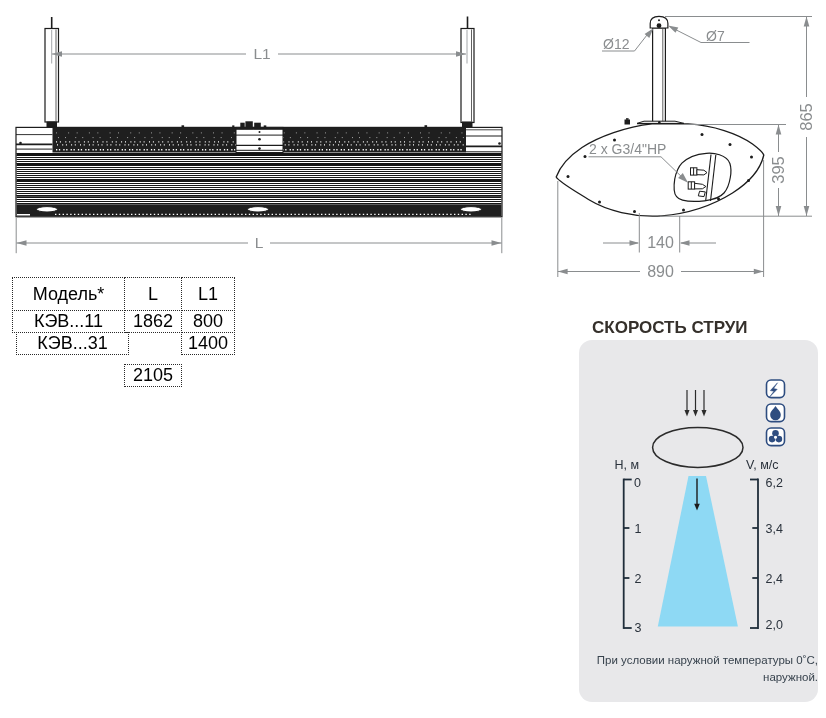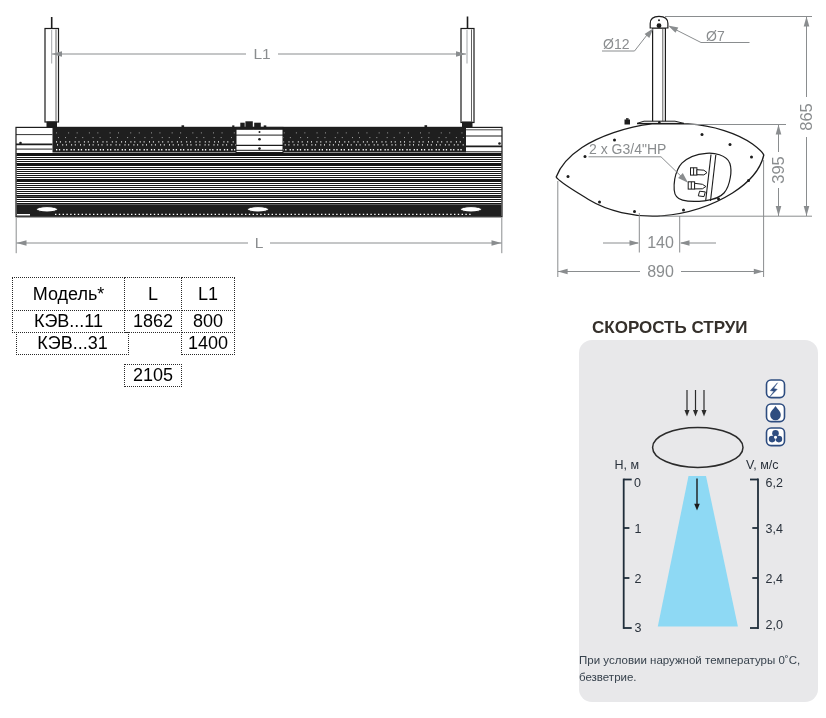--- a/index.html
+++ b/index.html
@@ -6,21 +6,21 @@
 #wrap{position:relative;width:826px;height:718px;background:#fff;overflow:hidden;
   font-family:"Liberation Sans", sans-serif;}
 .abs{position:absolute;}
 #tbl{position:absolute;left:12px;top:277px;width:222px;height:77px;font-size:18px;color:#000000;}
 #tbl .cell{position:absolute;display:flex;align-items:center;justify-content:center;}
 .dotted{border:1px dotted #2a2a2a;}
 #footnote{position:absolute;left:12px;top:357.5px;font-size:11px;color:#1c1c1c;}
 #head2{position:absolute;left:592px;top:317.5px;font-size:17px;font-weight:bold;color:#35302b;letter-spacing:0;}
 #panel{position:absolute;left:579px;top:340px;width:239px;height:362px;background:#e8e8ea;border-radius:13px;}
 #cap{position:absolute;left:0px;top:654px;width:826px;}
-#cap .c1{position:absolute;left:579px;width:211px;text-align:left;font-size:11.5px;color:#37424d;white-space:nowrap;}
+#cap .c1{position:absolute;left:579px;width:239px;text-align:right;font-size:11.5px;color:#37424d;white-space:nowrap;}
 </style>
 </head>
 <body>
 <div id="wrap">
 
 <svg class="abs" style="left:0;top:0" width="826" height="300" viewBox="0 0 826 300">
 
 <g stroke="#1c1c1c" fill="#fff" stroke-width="1.2">
   <rect x="45" y="28.5" width="13.5" height="93.5"></rect>
   <rect x="461" y="28.5" width="13" height="94"></rect>
@@ -348,16 +348,16 @@
   <path d="M196.5,66 C194.1,69.6 191.2,71.4 191.2,74.9 A5.3,5.3 0 1 0 201.8,74.9 C201.8,71.4 198.9,69.6 196.5,66 Z"></path>
   <circle cx="196.5" cy="93.3" r="3.3"></circle>
   <circle cx="193.1" cy="99.1" r="3.3"></circle>
   <circle cx="199.9" cy="99.1" r="3.3"></circle>
 </g>
 <circle cx="196.5" cy="97.2" r="1.5" fill="#fff"></circle>
 </svg>
 
 <div id="cap">
   <div class="c1" style="top:0px;">При условии наружной температуры 0˚С,</div>
-  <div class="c1" style="top:17px;">безветрие.</div>
+  <div class="c1" style="top:17px;">наружной.</div>
 </div>
 
 </div>
 
 </body></html>

